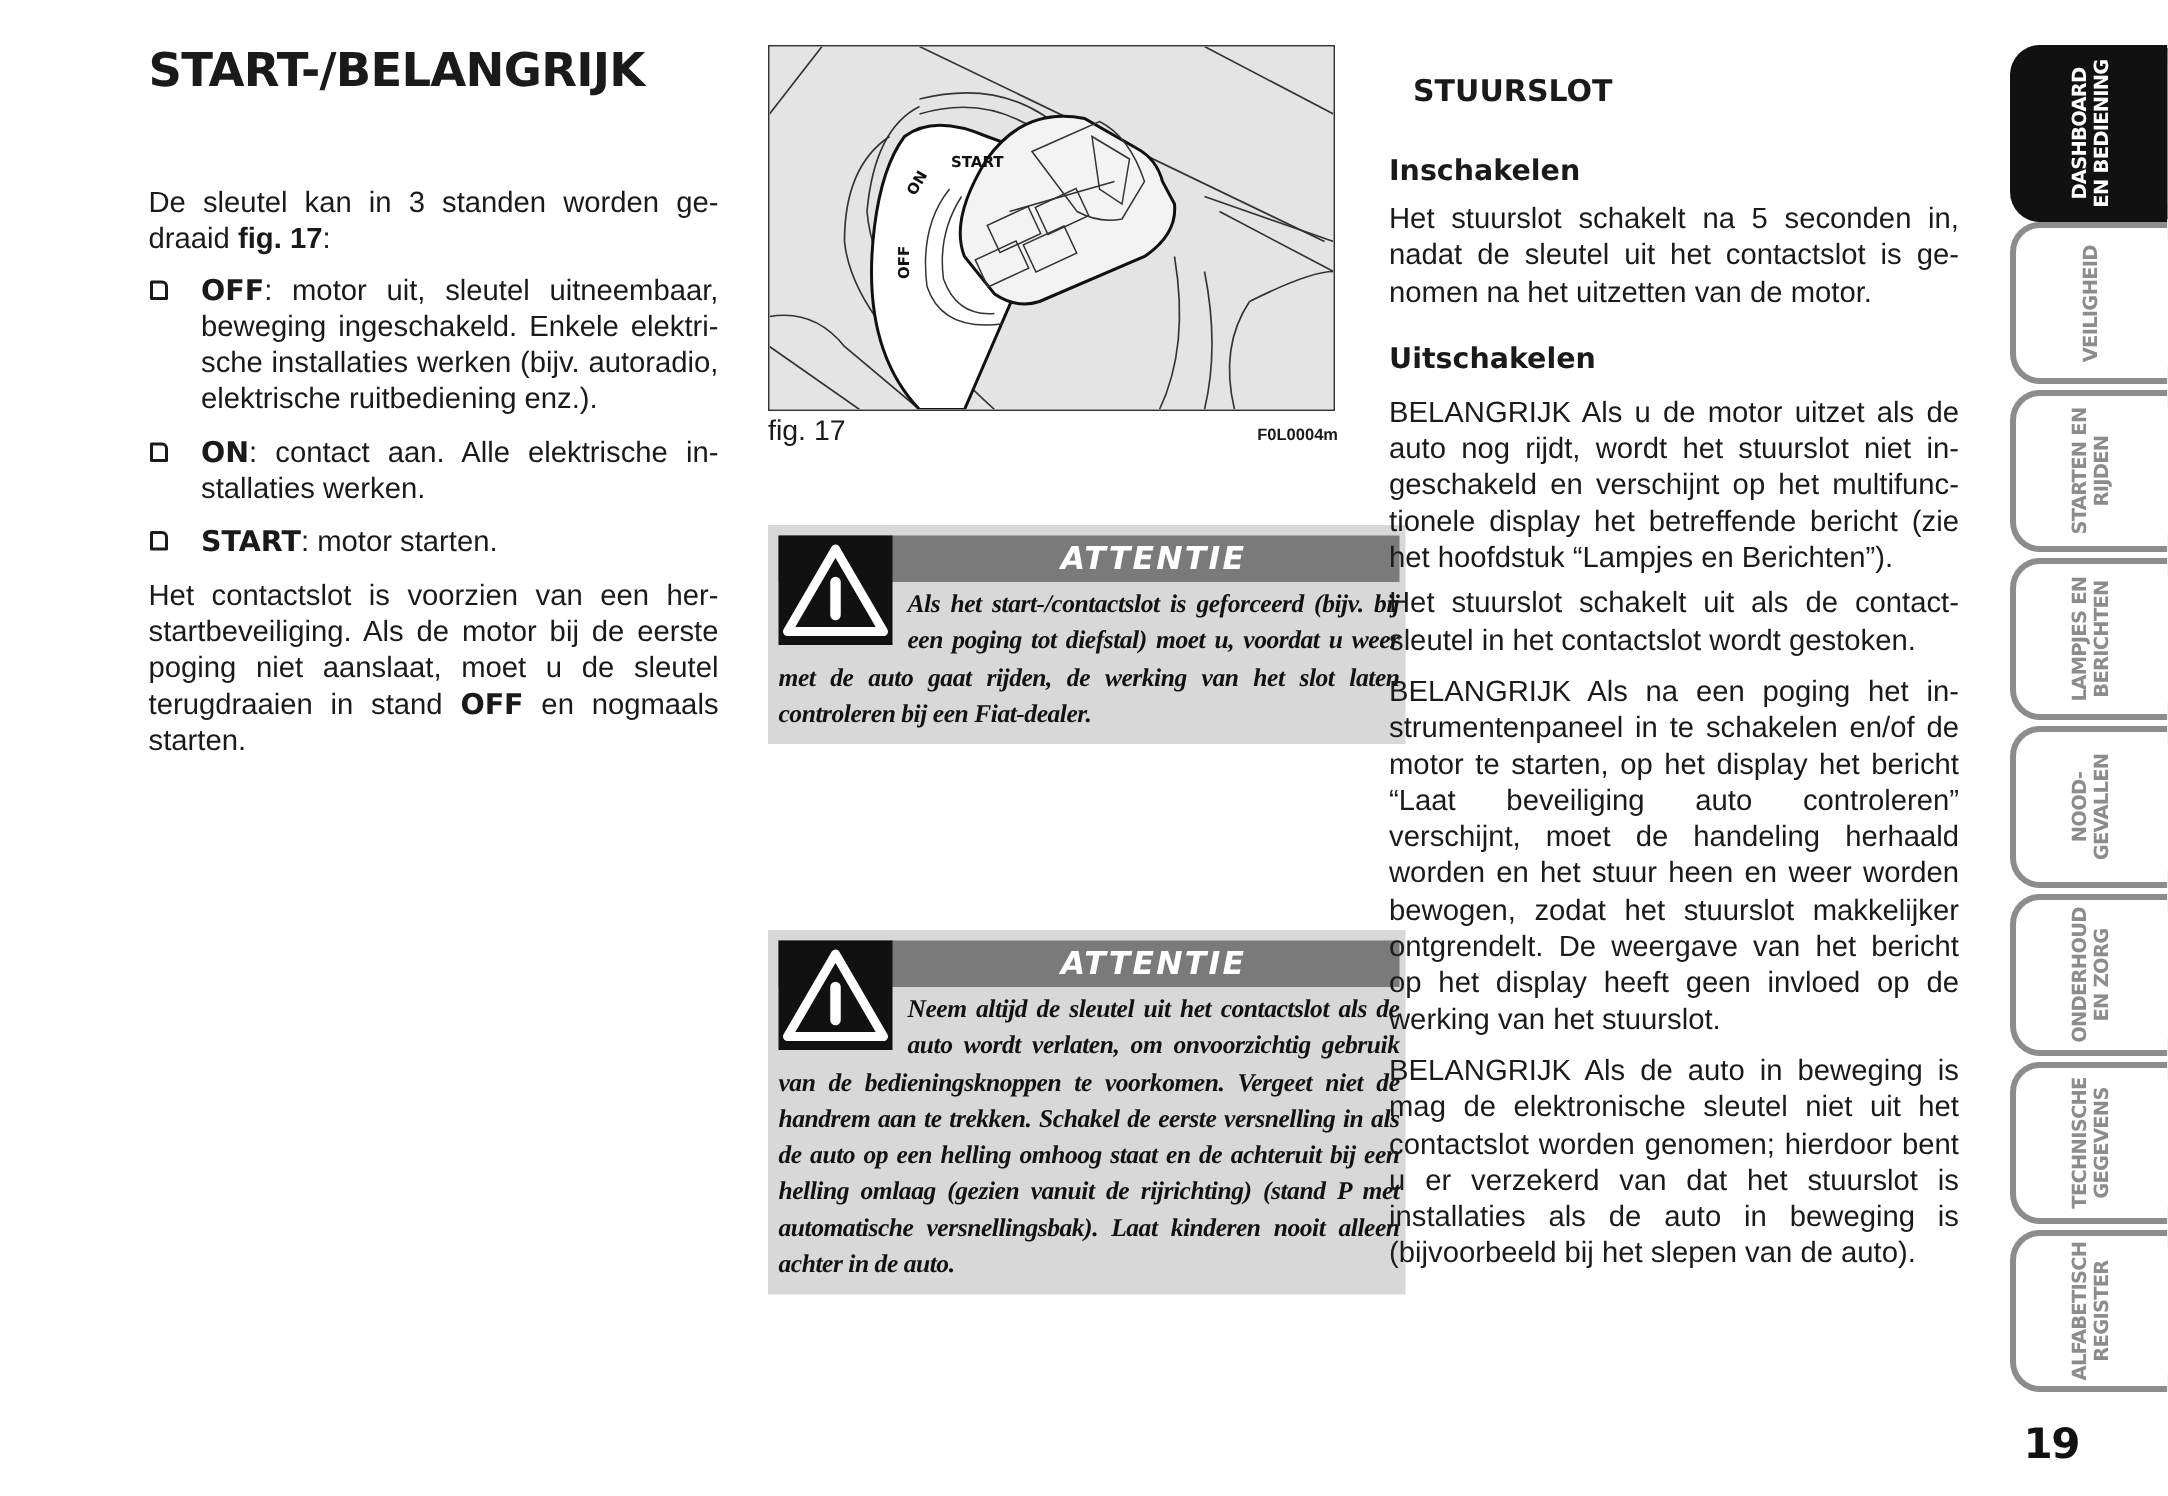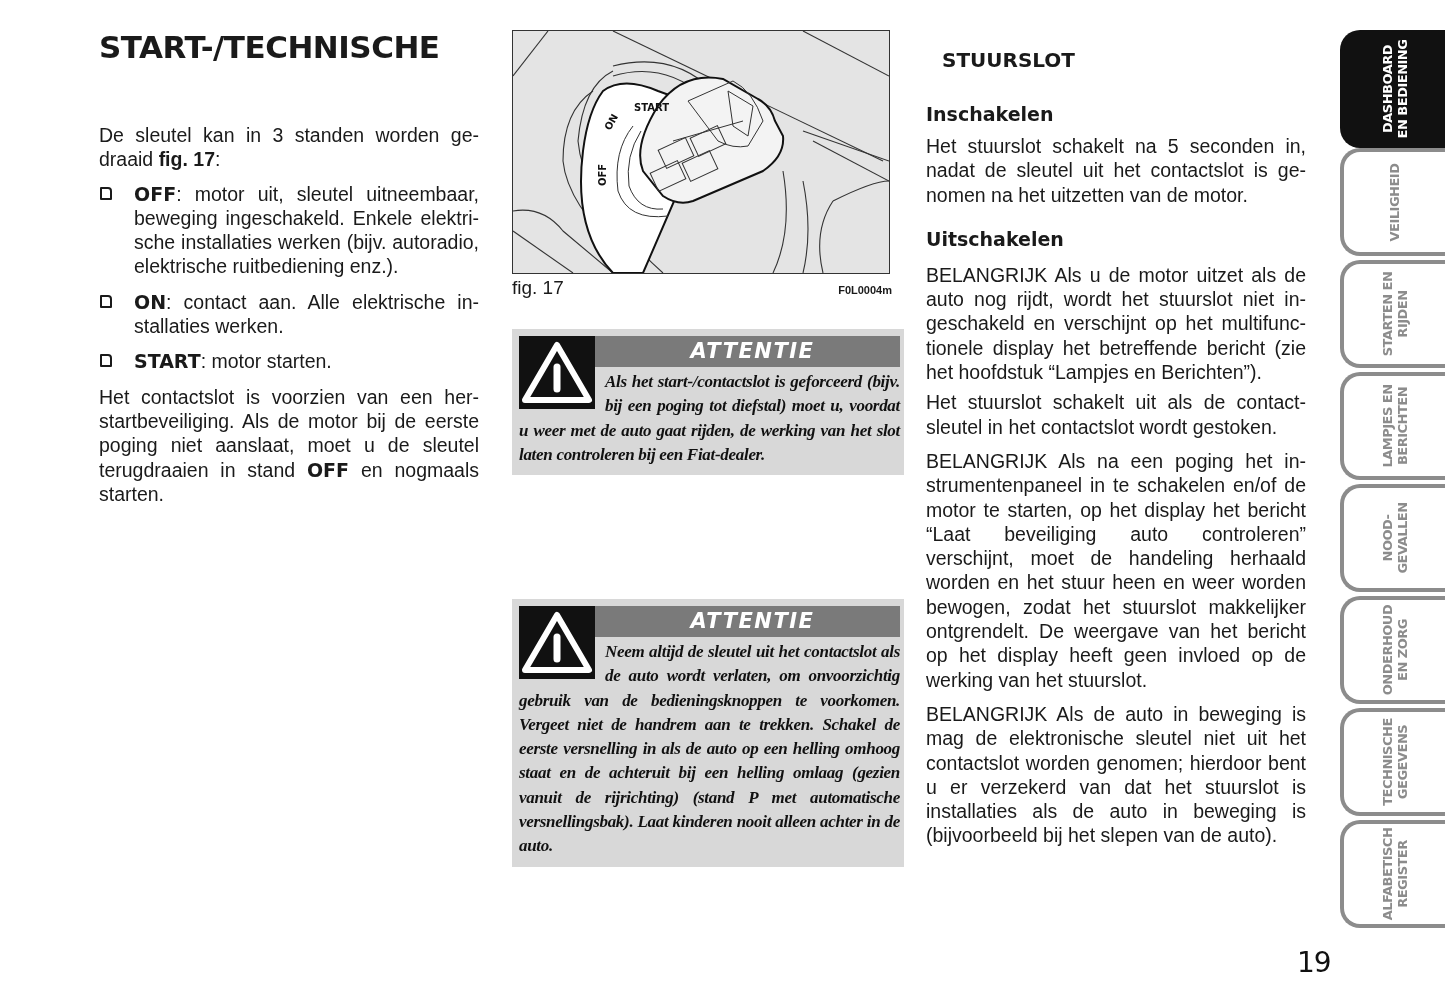--- a/index.html
+++ b/index.html
@@ -40,22 +40,22 @@
       width: 376px; height: 242px; border: 1.5px solid #333;
       background: #e4e4e4; position: relative; overflow: hidden;
     }
     .figure-frame svg { position: absolute; left: 0; top: 0; }
     .fig-caption-row { display: flex; justify-content: space-between; align-items: baseline; width: 380px; margin-top: 3px; }
     .fig-caption { font-size: 19px; color: #1a1a1a; }
     .fig-code { font-size: 11px; font-weight: bold; color: #1a1a1a; }
 
     
     .warn-box {
-      position: absolute; left: 0; width: 392px; background: #d8d8d8;
-      padding: 7px 4px 8px 7px; box-sizing: border-box;
+      position: absolute; left: 0; width: 425px; background: #d8d8d8;
+      padding: 7px 4px 8px 7px; box-sizing: border-box; margin-top: 21px;
     }
     #warn1 { top: 299px; }
     #warn2 { top: 569px; }
     .warn-icon {
       float: left; width: 76px; height: 73px; background: #111;
       margin: 0 10px 2px 0; position: relative;
     }
     .warn-icon svg { position: absolute; left: 0; top: 0; }
     .warn-header {
       background: #7a7a7a; color: #fff; text-align: center;
@@ -95,30 +95,30 @@
     .tab-label {
       transform: rotate(-90deg); white-space: pre; text-align: center;
       font-family: "DejaVu Sans", sans-serif; font-weight: bold;
       font-size: 13px; line-height: 15px; color: #8c8c8c;
       letter-spacing: -0.5px;
       transform-origin: center center; display: block; width: 120px;
     }
     .tab.active .tab-label { color: #fff; }
 
     .page-number {
-      position: absolute; left: 1297px; top: 946px;
-      font-family: "DejaVu Sans", sans-serif; font-weight: normal; font-size: 28px;
+      position: absolute; left: 1349px; top: 946px;
+      font-family: "DejaVu Sans", sans-serif; font-weight: bold; font-size: 28px;
       color: #111; letter-spacing: -1px;
     }
   </style>
 </head>
 <body>
 
 <div id="col-left" class="col">
-  <h1 class="page-title">START-/TECHNISCHE</h1>
+  <h1 class="page-title">START-/BELANGRIJK</h1>
   <p class="body-text intro">
     <span>De sleutel kan in 3 standen worden ge­draaid </span><b>fig. 17</b><span>:</span>
   </p>
   <ul class="bullet-list">
     <li>
       <span class="box"></span>
       <span class="term">OFF</span><span>: motor uit, sleutel uitneembaar, beweging ingeschakeld. Enkele elektri­sche installaties werken (bijv. autora­dio, elektrische ruitbediening enz.).</span>
     </li>
     <li>
       <span class="box"></span>

